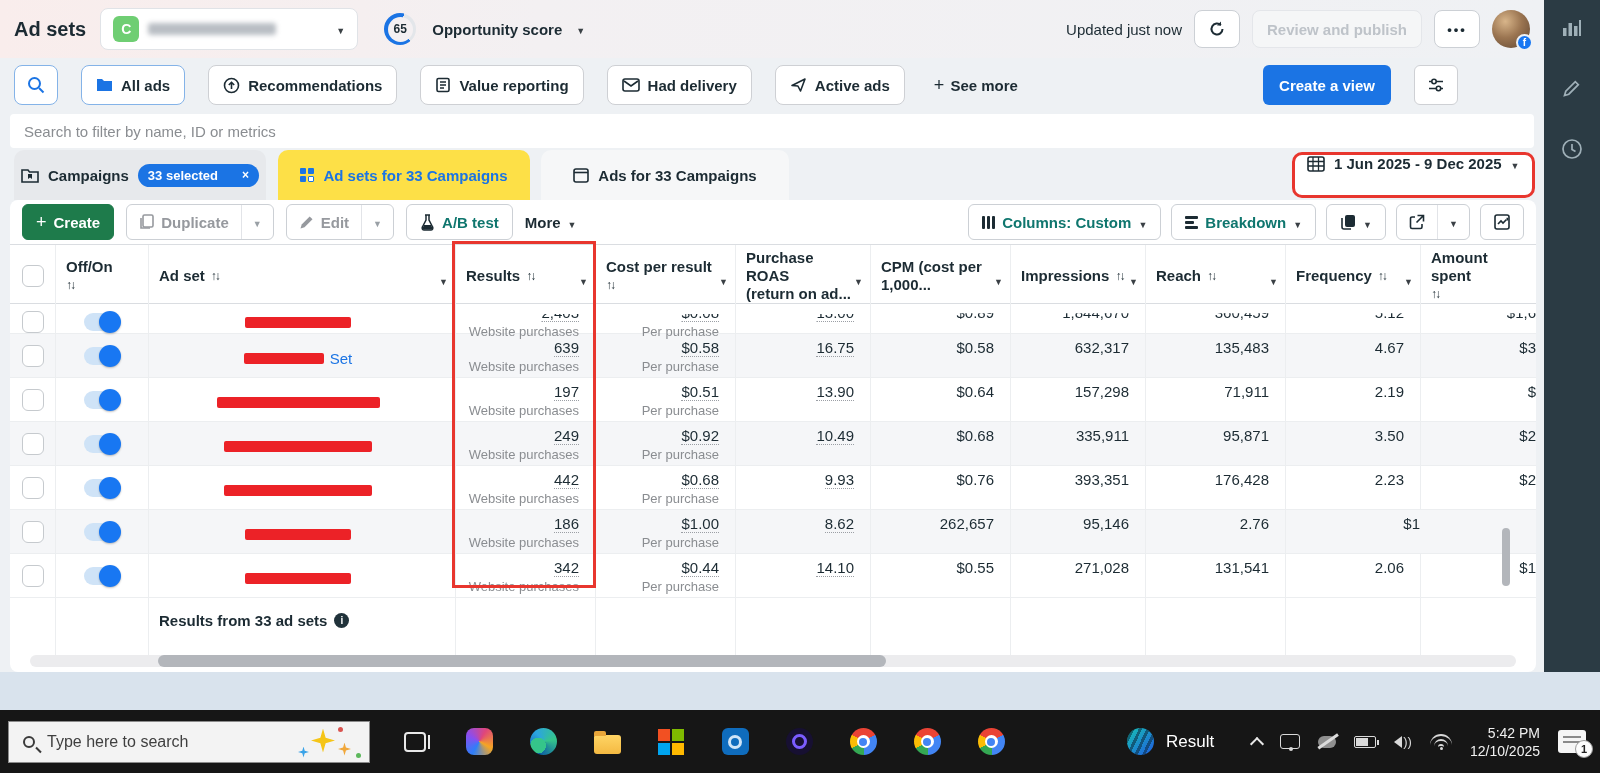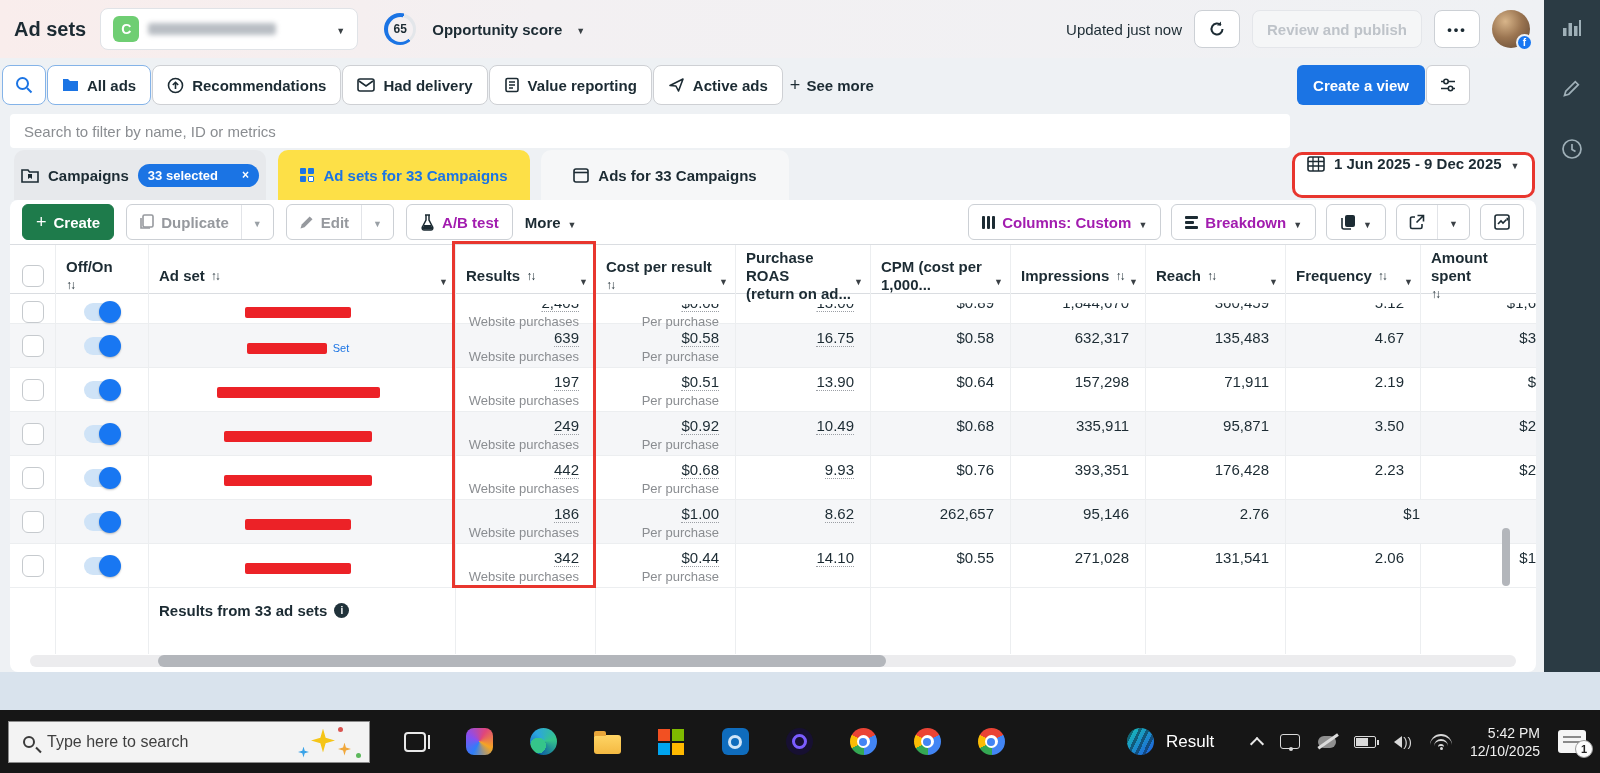--- a/index.html
+++ b/index.html
@@ -22,65 +22,65 @@
   .top-right { margin-left:auto; display:flex; align-items:center; gap:12px; }
   .updated { font-size:15px; }
   .btn { display:flex; align-items:center; justify-content:center; gap:8px; background:#fff; border:1px solid #ccd0d5; border-radius:8px; height:38px; font-size:15px; font-weight:600; color:#1c2b33; padding:0 14px; }
   .btn.disabled { background:#f5f6f7; border-color:#e4e6ea; color:#bec3c9; }
   .btn.icon-only { width:46px; padding:0; }
   .dots { letter-spacing:2px; font-size:13px; font-weight:bold; }
   .avatar { position:relative; width:38px; height:38px; border-radius:50%; background:radial-gradient(circle at 35% 30%,#d8b58a 0%,#9b7551 45%,#5d4430 100%); }
   .avatar .fb { position:absolute; right:-3px; bottom:-3px; width:17px; height:17px; border-radius:50%; background:#1877f2; border:2px solid #eef1f4; color:#fff; font-size:10px; font-weight:bold; display:grid; place-items:center; }
 
   
-  .filterbar { position:absolute; left:0; top:58px; width:1472px; height:54px; display:flex; align-items:center; gap:1px; padding:0 2px; }
+  .filterbar { position:absolute; left:0; top:58px; width:1472px; height:54px; display:flex; align-items:center; gap:23px; padding:0 14px; }
   .chip { display:flex; align-items:center; gap:8px; height:40px; padding:0 14px; background:#fff; border:1px solid #ced0d4; border-radius:8px; font-size:15px; font-weight:600; }
   .chip.blue-bd { border-color:#84b3e8; }
   .chip.sq { width:44px; padding:0; justify-content:center; }
   .seemore { display:flex; align-items:center; gap:6px; font-size:15px; font-weight:600; margin-left:6px; }
   .plus { font-size:18px; font-weight:400; }
   .create-view { margin-left:auto; background:#1b74e4; color:#fff; border:none; border-radius:6px; height:40px; padding:0 16px; font-size:15px; font-weight:600; display:flex; align-items:center; }
   .sliders-btn { width:44px; height:40px; background:#fff; border:1px solid #ced0d4; border-radius:6px; display:grid; place-items:center; }
 
   
-  .searchbar { position:absolute; left:10px; top:114px; width:1280px; height:34px; background:#fff; border-radius:4px; display:flex; align-items:center; padding:8px 14px; }
+  .searchbar { position:absolute; left:10px; top:114px; width:1524px; height:34px; background:#fff; border-radius:4px; display:flex; align-items:center; padding:8px 14px; }
   .searchbar span { color:#8a8d91; font-size:15px; }
 
   
   .tabsrow { position:absolute; left:0; top:150px; width:1544px; height:50px; }
   .tab { position:absolute; top:0; height:50px; border-radius:10px 10px 0 0; display:flex; align-items:center; justify-content:center; gap:9px; font-size:15px; font-weight:bold; }
   .tab.campaigns { left:14px; width:252px; background:#e7e9ec; }
   .tab.adsets { left:278px; width:252px; background:#fde047; color:#1b74e4; }
   .tab.ads { left:541px; width:248px; background:#f6f7f8; }
   .badge { background:#1b74e4; color:#fff; font-size:13px; font-weight:600; border-radius:14px; padding:4px 10px; display:flex; align-items:center; gap:24px; }
   .badge .x { font-size:12px; }
   .gridic { display:grid; grid-template-columns:6px 6px; grid-template-rows:6px 6px; gap:2px; }
   .gridic b { background:#1b74e4; border-radius:1px; }
   .gridic b.o { background:#fff; border:1.5px solid #1b74e4; }
   .datebox { position:absolute; left:1292px; top:2px; height:46px; border:3px solid #e8362e; border-radius:10px; background:#fff; display:flex; align-items:flex-start; gap:9px; padding:0 12px; }
   .datebox .dr { font-size:15px; font-weight:bold; }
 
   
   .card { position:absolute; left:10px; top:200px; width:1526px; height:472px; background:#fff; border-radius:8px 8px 8px 8px; }
   .toolbar { display:flex; align-items:center; gap:12px; height:44px; padding:0 12px; }
-  .tbtn { display:flex; align-items:center; gap:7px; height:36px; padding:0 13px; background:#fff; border:1px solid #ccd0d5; border-radius:6px; font-size:15px; font-weight:600; color:#a21caf; }
+  .tbtn { display:flex; align-items:center; gap:7px; height:36px; padding:0 13px; background:#fff; border:1px solid #ccd0d5; border-radius:6px; font-size:15px; font-weight:600; color:#0f766e; }
   .tbtn.green { background:#1e7b4b; border-color:#1e7b4b; color:#fff; }
   .split { display:flex; height:36px; border:1px solid #ccd0d5; border-radius:6px; overflow:hidden; background:#fff; }
   .split .main { display:flex; align-items:center; gap:7px; padding:0 12px; font-size:15px; font-weight:600; color:#96999e; }
   .split .dd { width:32px; display:grid; place-items:center; border-left:1px solid #e2e4e8; }
   .morebtn { display:flex; align-items:flex-start; gap:7px; font-size:15px; font-weight:600; }
   .tb-right { margin-left:auto; display:flex; align-items:center; gap:10px; }
   .colbars { display:flex; gap:2px; }
   .colbars b { width:3px; height:13px; background:#1c2b33; border-radius:1px; }
   .bdbars b { display:block; height:3px; background:#1c2b33; border-radius:1px; margin:2px 0; }
   .bdbars b:nth-child(1){width:13px} .bdbars b:nth-child(2){width:9px} .bdbars b:nth-child(3){width:13px}
 
   
   .tgrid { display:grid; grid-template-columns:45px 93px 307px 140px 140px 135px 140px 135px 140px 135px 116px; }
-  .thead { border-top:1px solid #dadde1; border-bottom:1px solid #dadde1; height:50px; }
+  .thead { border-top:1px solid #dadde1; border-bottom:1px solid #dadde1; height:60px; }
   .thead .c { position:relative; display:flex; flex-direction:column; justify-content:center; padding:4px 10px; font-size:15px; font-weight:bold; line-height:18px; }
   .c { border-left:1px solid #eceef0; }
   .c:first-child { border-left:none; }
   .sort { font-size:12px; font-weight:600; letter-spacing:-2px; }
   .hcaret { position:absolute; right:7px; bottom:16px; }
   .hl { display:flex; gap:6px; align-items:center; }
   .trow { height:44px; border-bottom:1px solid #eceef0; }
   .trow.alt { background:#f5f6f8; }
   .trow .c { display:flex; flex-direction:column; align-items:flex-end; justify-content:flex-start; padding:5px 16px 0 10px; }
   .trow .c.cb, .trow .c.tg { align-items:center; justify-content:center; padding:0; flex-direction:row; }
@@ -95,21 +95,21 @@
   .toggle { position:relative; width:36px; height:18px; border-radius:9px; background:#cfe3f7; display:inline-block; }
   .toggle .knob { position:absolute; right:-1px; top:-2px; width:22px; height:22px; border-radius:50%; background:#1877f2; box-shadow:0 1px 2px rgba(0,0,0,.25); }
   .redbar { height:11px; background:#ec2227; border-radius:2px; display:inline-block; }
   .trow:nth-child(1) .redbar { width:106px; }
   .trow:nth-child(2) .redbar { width:80px; }
   .trow:nth-child(3) .redbar { width:163px; }
   .trow:nth-child(4) .redbar { width:148px; }
   .trow:nth-child(5) .redbar { width:148px; }
   .trow:nth-child(6) .redbar { width:106px; }
   .trow:nth-child(7) .redbar { width:106px; }
-  .suffix { color:#1b74e4; font-size:11px; }
+  .suffix { color:#1b74e4; font-size:15px; }
   .tfoot { height:66px; }
   .tfoot .c { padding:14px 10px 0 10px; }
   .footxt { display:flex; align-items:center; gap:7px; font-size:15px; font-weight:600; padding-left:0px; }
   .info { width:15px; height:15px; border-radius:50%; background:#20323a; color:#fff; font-size:10px; font-weight:bold; display:inline-grid; place-items:center; font-style:normal; }
   .hscroll { position:absolute; left:20px; bottom:5px; width:1486px; height:12px; border-radius:6px; background:#ececee; }
   .hthumb { position:absolute; left:128px; top:0; width:728px; height:12px; border-radius:6px; background:#b3b6bb; }
   .vthumb { position:absolute; left:1502px; top:528px; width:8px; height:58px; border-radius:4px; background:#b3b6bb; z-index:7; }
 
   
   .res-annot { position:absolute; left:452px; top:241px; width:144px; height:347px; border:3px solid #e8362e; z-index:6; pointer-events:none; }
@@ -224,32 +224,32 @@
         <span>All ads</span>
       </div>
       <div class="chip">
         <svg class="ic" width="17" height="17" viewBox="0 0 17 17">
             <circle cx="8.5" cy="8.5" r="7" fill="none" stroke="#1c2b33" stroke-width="1.6"></circle>
             <path d="M8.5 12V5.5M5.8 8 8.5 5.3 11.2 8" fill="none" stroke="#1c2b33" stroke-width="1.6"></path>
           </svg>
         <span>Recommendations</span>
       </div>
       <div class="chip">
+        <svg class="ic" width="16" height="16" viewBox="0 0 16 16">
+            <rect x="2" y="1.5" width="12" height="13" rx="1.5" fill="none" stroke="#1c2b33" stroke-width="1.6"></rect>
+            <path d="M5 5h6M5 8h6M5 11h4" stroke="#1c2b33" stroke-width="1.4"></path>
+          </svg>
+        <span>Value reporting</span>
+      </div>
+      <div class="chip">
         <svg class="ic" width="18" height="14" viewBox="0 0 18 14">
             <rect x="1" y="1" width="16" height="12" rx="2" fill="none" stroke="#1c2b33" stroke-width="1.6"></rect>
             <path d="M2 3l7 5 7-5" fill="none" stroke="#1c2b33" stroke-width="1.6"></path>
           </svg>
         <span>Had delivery</span>
-      </div>
-      <div class="chip">
-        <svg class="ic" width="16" height="16" viewBox="0 0 16 16">
-            <rect x="2" y="1.5" width="12" height="13" rx="1.5" fill="none" stroke="#1c2b33" stroke-width="1.6"></rect>
-            <path d="M5 5h6M5 8h6M5 11h4" stroke="#1c2b33" stroke-width="1.4"></path>
-          </svg>
-        <span>Value reporting</span>
       </div>
       <div class="chip">
         <svg class="ic" width="17" height="16" viewBox="0 0 17 16">
             <path d="M2 8.5 15 2l-4.5 12-2.6-5z" fill="none" stroke="#1c2b33" stroke-width="1.6" stroke-linejoin="round"></path>
           </svg>
         <span>Active ads</span>
       </div>
       <div class="seemore">
           <span class="plus">+</span>
           <span>See more</span>

